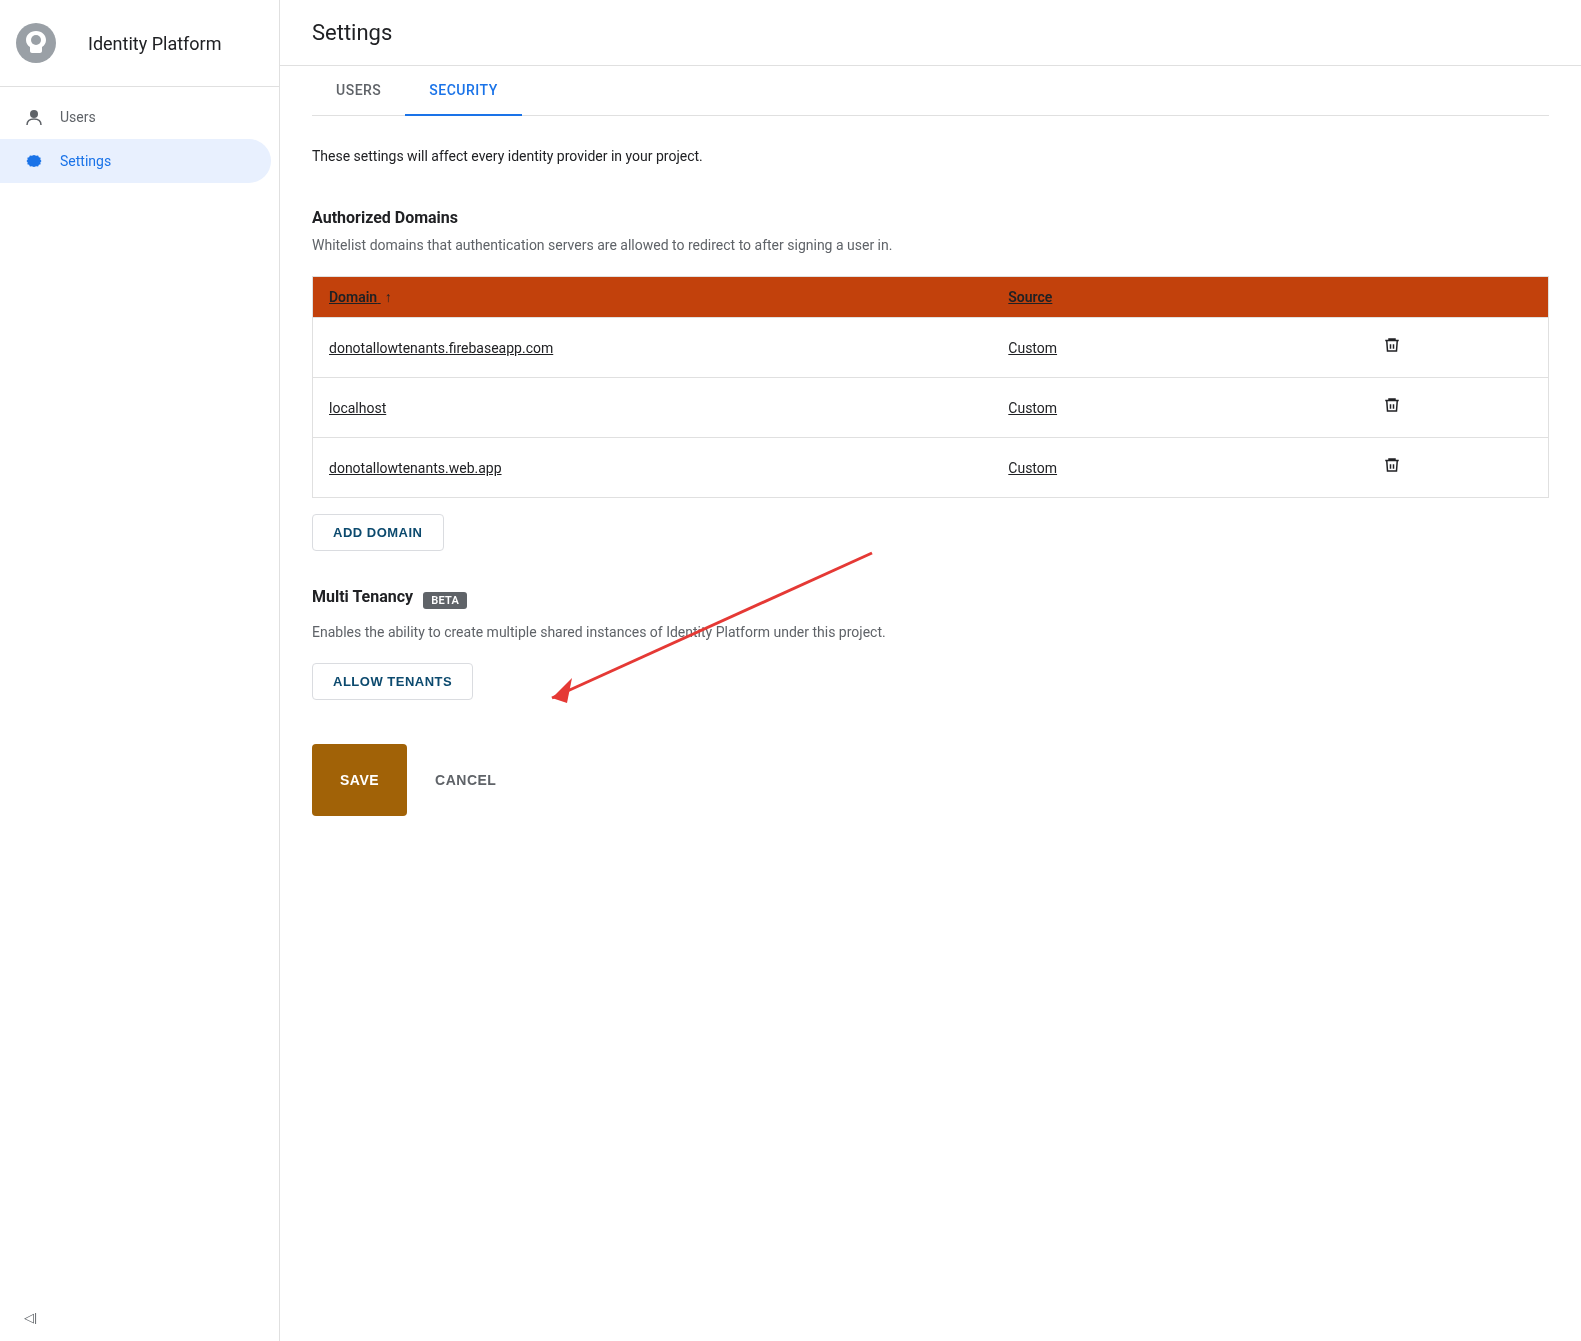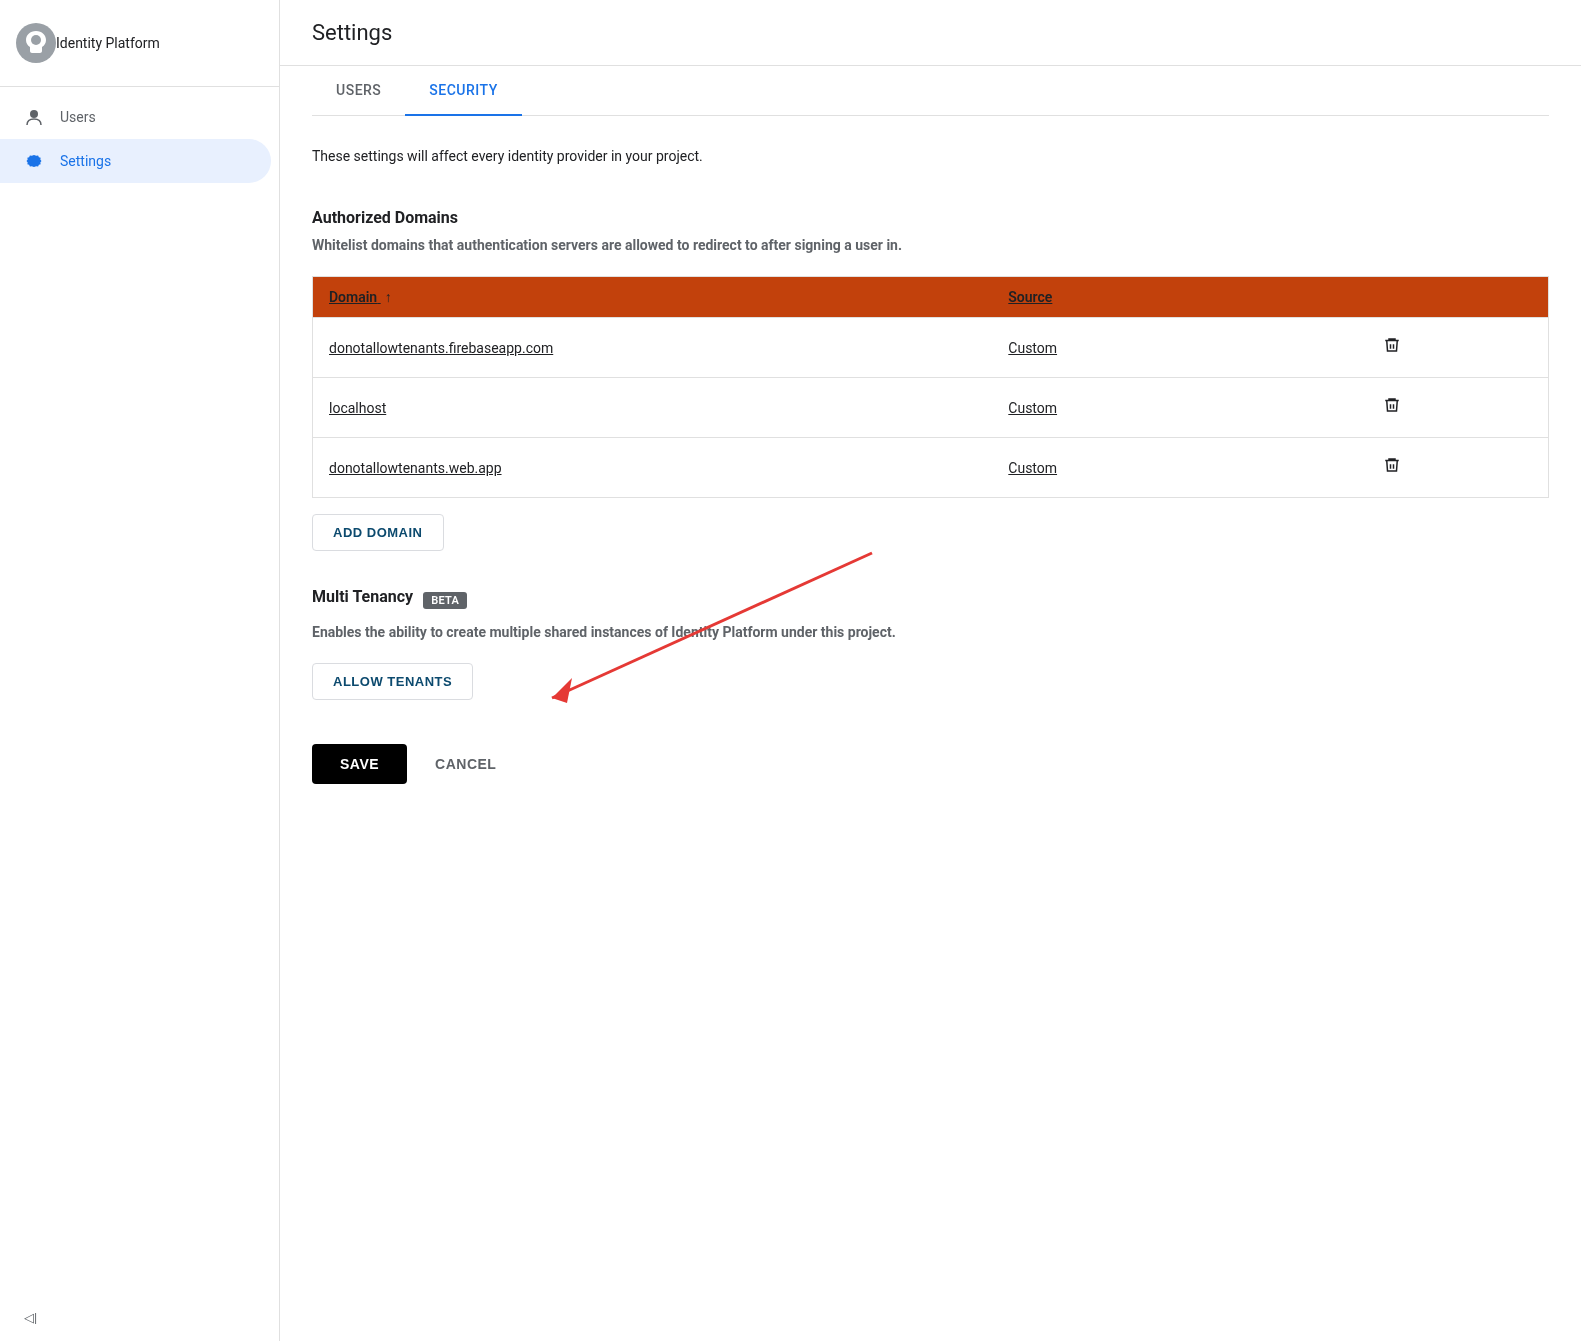--- a/index.html
+++ b/index.html
@@ -15,23 +15,24 @@
       flex-direction: column;
     }
     .sidebar-header {
       display: flex;
       align-items: center;
       padding: 20px 16px;
       border-bottom: 1px solid #e0e0e0;
       min-height: 87px;
     }
     .sidebar-title {
-      font-size: 14px;
+      font-size: 18px;
       color: #202124;
       font-weight: 400;
+      margin-left: 32px;
     }
     .sidebar-nav {
       padding: 8px 0;
     }
     .nav-item {
       display: flex;
       align-items: center;
       padding: 12px 24px;
       cursor: pointer;
       color: #5f6368;
@@ -116,21 +117,20 @@
       font-size: 16px;
       font-weight: 700;
       color: #202124;
       margin-bottom: 8px;
     }
     .section-subtitle {
       font-size: 14px;
       color: #5f6368;
       margin-bottom: 20px;
       line-height: 1.5;
-      font-weight: bold;
     }
 
     
     .domains-table {
       width: 100%;
       border-collapse: collapse;
       border: 1px solid #e0e0e0;
       margin-bottom: 16px;
     }
     .domains-table thead tr {
@@ -177,28 +177,28 @@
       font-size: 13px;
       font-weight: 600;
       letter-spacing: 0.5px;
       text-transform: uppercase;
       padding: 10px 20px;
       cursor: pointer;
       border-radius: 4px;
     }
 
     .btn-primary {
-      background: #000000;
+      background: #a16207;
       color: #fff;
       border: none;
       font-size: 14px;
       font-weight: 600;
       letter-spacing: 0.5px;
       text-transform: uppercase;
-      padding: 12px 28px;
+      padding: 28px 28px;
       cursor: pointer;
       border-radius: 4px;
     }
 
     .btn-cancel {
       background: none;
       border: none;
       color: #5f6368;
       font-size: 14px;
       font-weight: 600;

